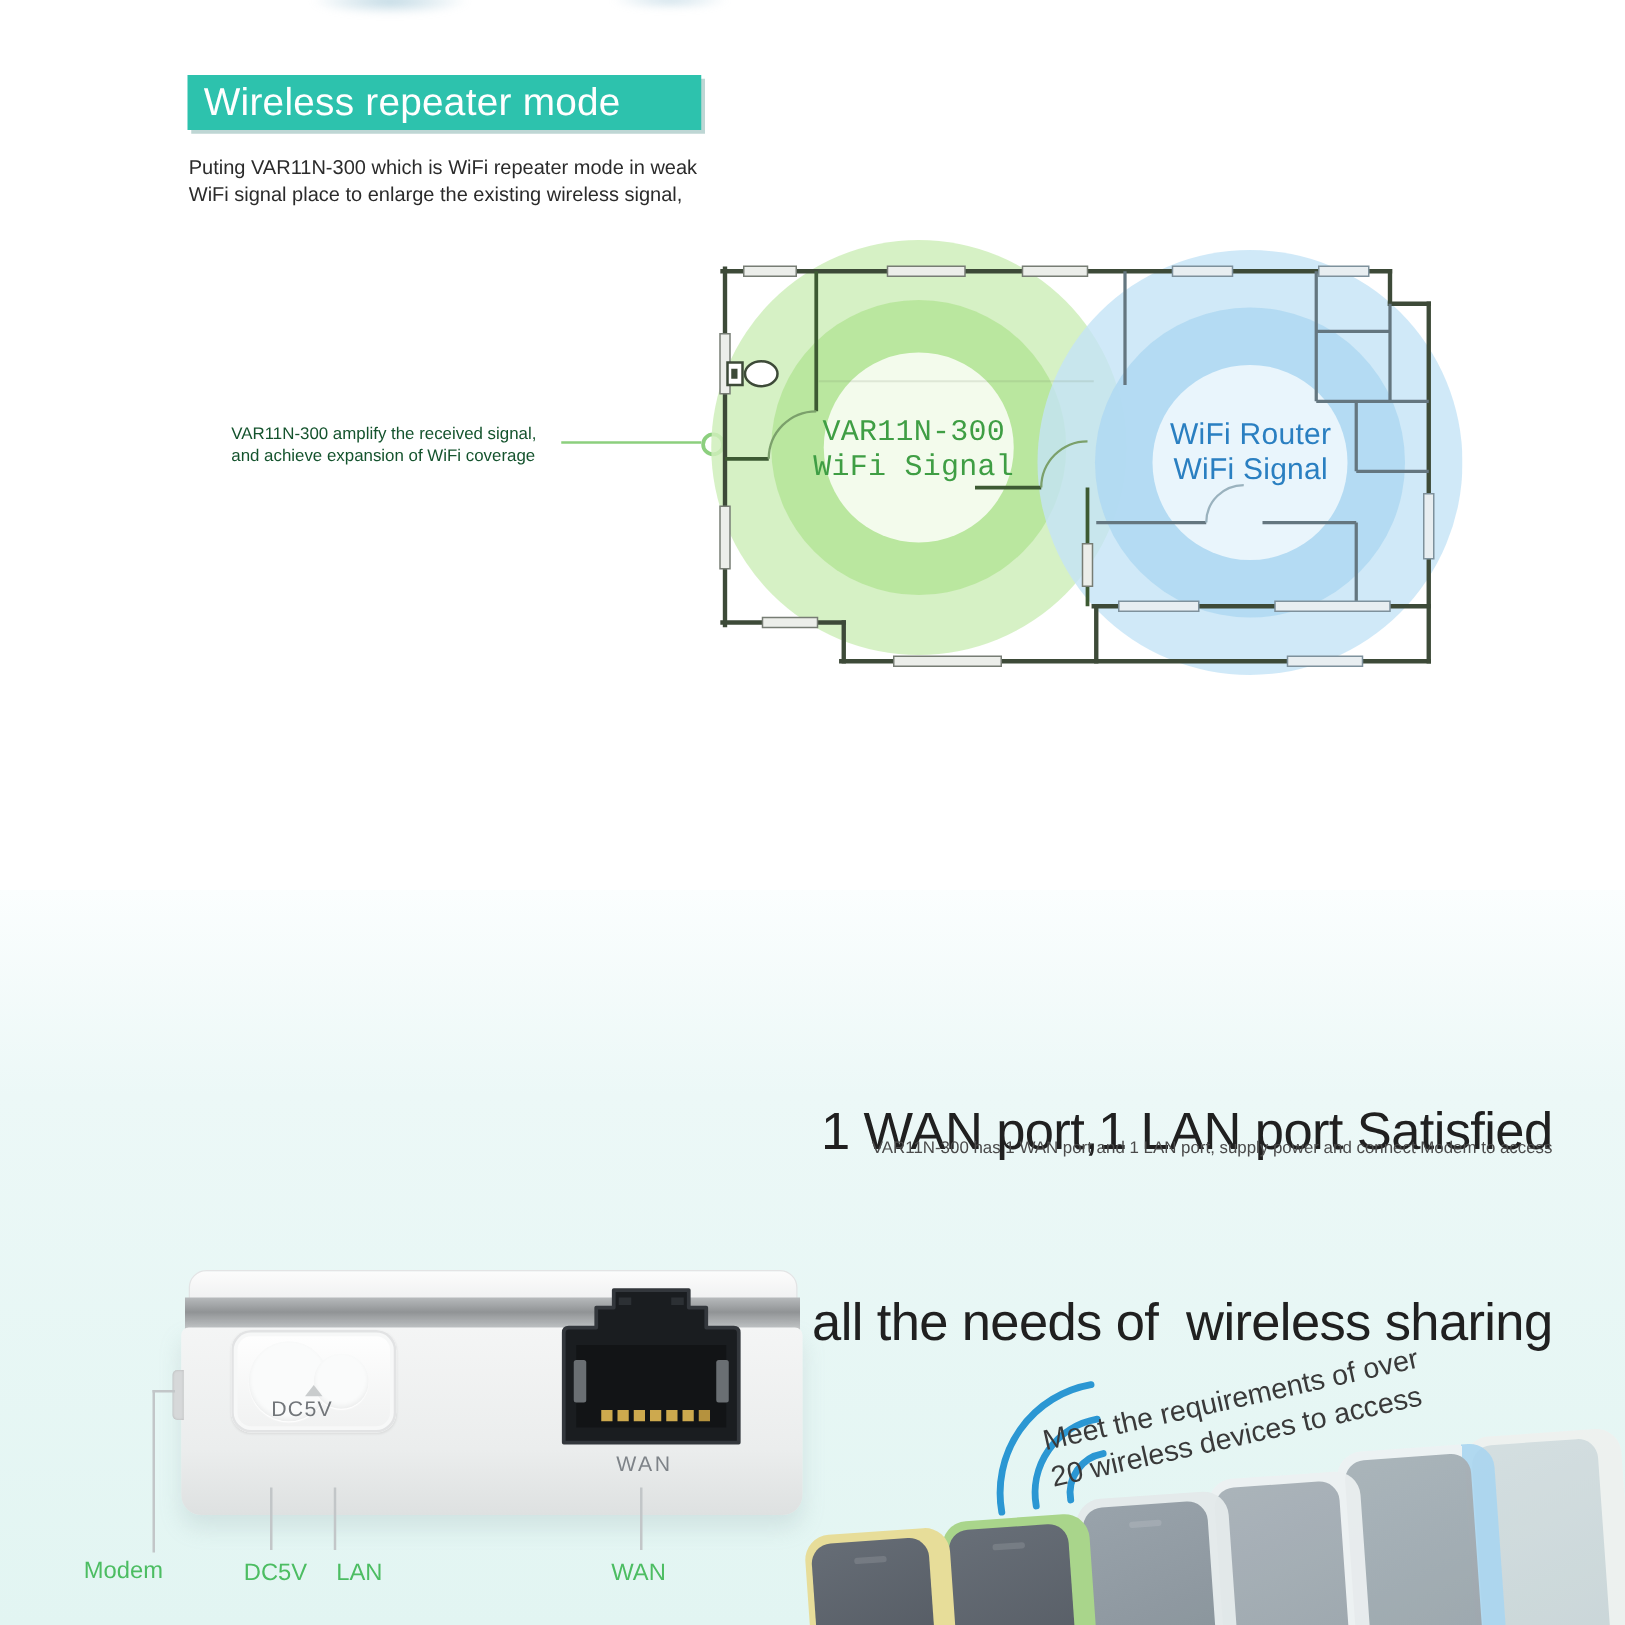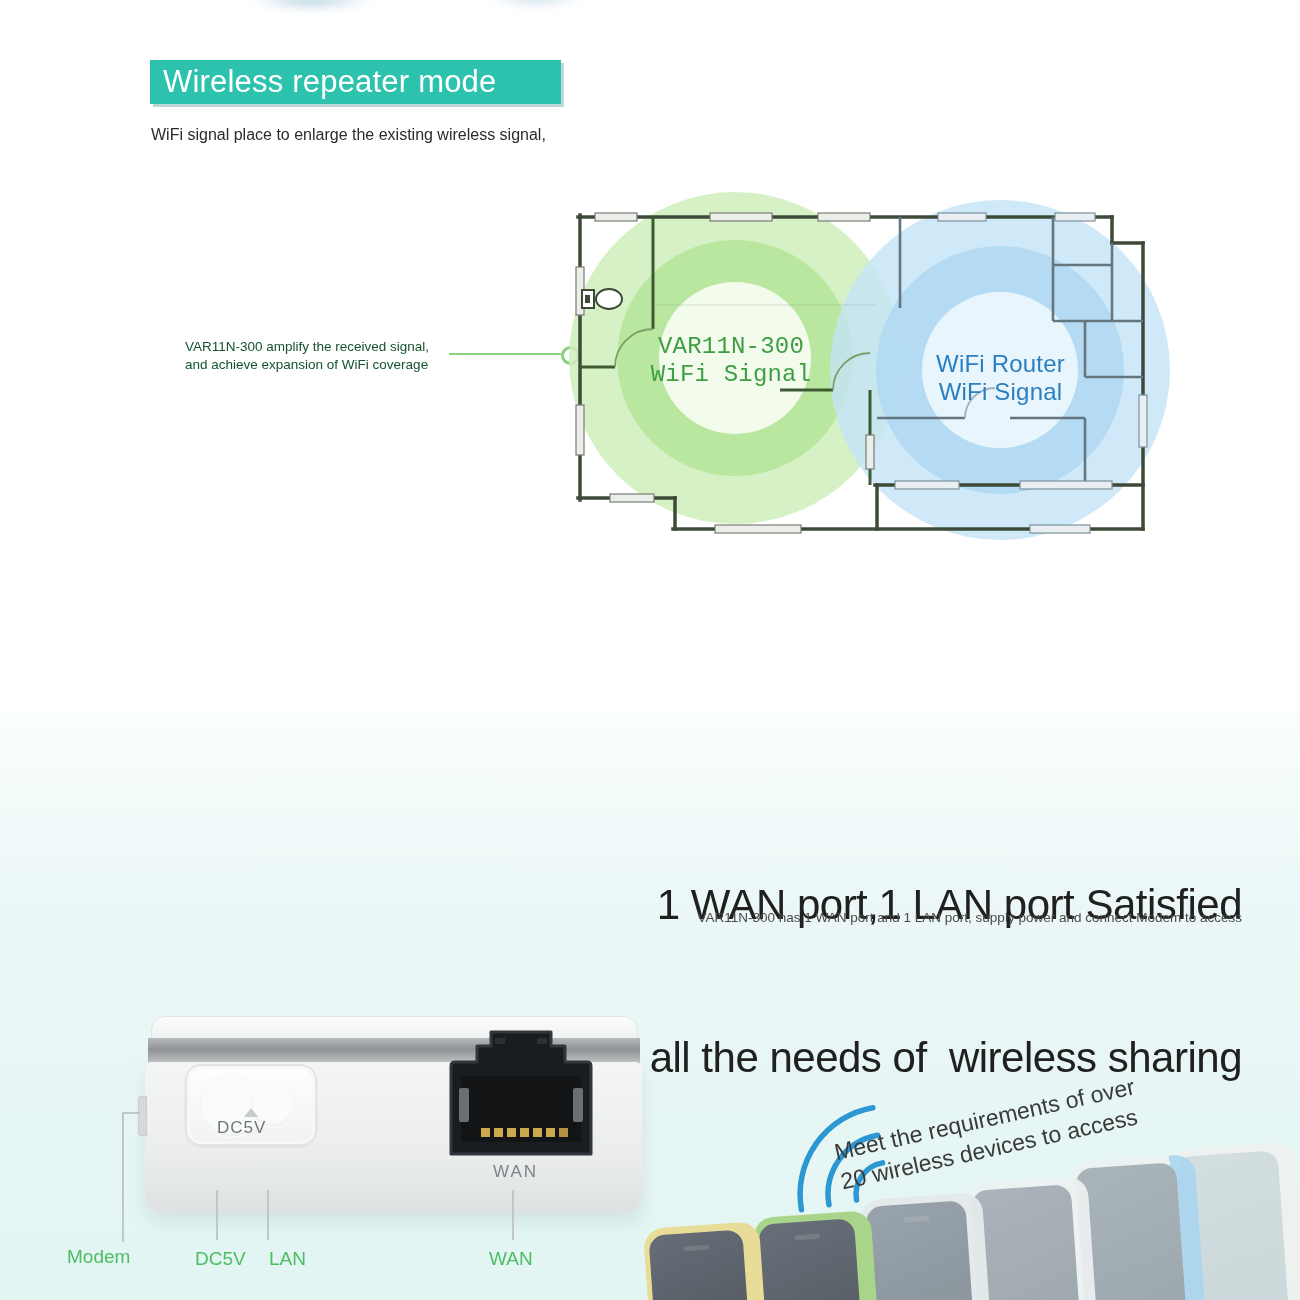--- a/index.html
+++ b/index.html
@@ -14,21 +14,21 @@
   .banner{background:#2dc2ad;color:#fff;font-size:31px;line-height:44px;height:44px;width:398px;
           padding-left:13px;box-shadow:3px 3px 0 rgba(40,120,112,.30);letter-spacing:.2px;}
 
   .desc{font-size:16px;line-height:21.5px;color:#2b2b2b;}
   .callout{font-size:13.5px;line-height:17.5px;color:#14532d;}
   .conn-line{height:2px;background:#8ccf7e;}
   .conn-dot{width:13px;height:13px;border:3px solid #8ccf7e;border-radius:50%;background:rgba(255,255,255,.85);}
 
   .sig-label{text-align:center;font-size:24px;line-height:28px;letter-spacing:.2px;}
   .sig-green{color:#3f9e44;font-family:Liberation Mono, monospace;}
-  .sig-blue{color:#2a7fc1;margin-top:16px;}
+  .sig-blue{color:#2a7fc1;}
 
   
   .lower-bg{background:linear-gradient(180deg,#fbfefe 0%,#ecf8f7 28%,#e2f5f2 100%);}
   .heading{font-size:42px;line-height:51px;color:#202020;text-align:right;letter-spacing:-0.5px;white-space:pre-wrap;}
   .subtext{font-size:13.5px;line-height:23px;color:#4a4a4a;text-align:right;}
 
   
   .dev-cap{background:linear-gradient(180deg,#fcfcfc,#e9eaeb);border-radius:14px 14px 0 0;border:1px solid #e3e4e5;}
   .dev-band{background:linear-gradient(180deg,#b7babc 0%,#909395 45%,#c6c9ca 100%);}
   .dev-body{background:linear-gradient(180deg,#f4f5f5 0%,#ebeded 65%,#dee1e1 100%);
@@ -56,20 +56,21 @@
 <body>
 
 <div id="canvas">
 
   <div class="abs smudge" style="left:248px;top:-10px;width:128px;height:22px;background:radial-gradient(rgba(140,185,205,.55),rgba(140,185,205,0) 70%);"></div>
   <div class="abs smudge" style="left:488px;top:-8px;width:96px;height:16px;background:radial-gradient(rgba(150,190,210,.45),rgba(150,190,210,0) 70%);"></div>
 
   <div class="abs banner" style="left:150px;top:60px;">Wireless repeater mode</div>
 
   <div class="abs desc" style="left:151px;top:124px;width:470px;">
+    <div>Puting VAR11N-300 which is WiFi repeater mode in weak</div>
     <div>WiFi signal place to enlarge the existing wireless signal,</div>
   </div>
 
   <div class="abs callout" style="left:185px;top:338px;width:280px;">
     <div>VAR11N-300 amplify the received signal,</div>
     <div>and achieve expansion of WiFi coverage</div>
   </div>
   <div class="abs conn-line" style="left:449px;top:353px;width:112px;"></div>
   <div class="abs conn-dot" style="left:561px;top:346px;"></div>
 

